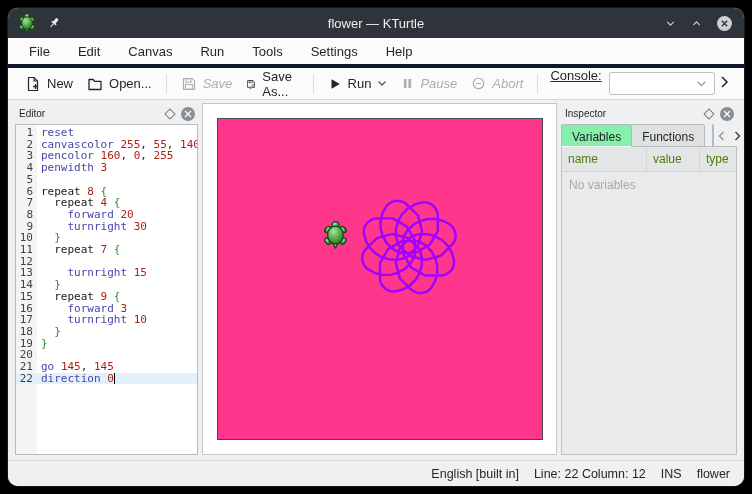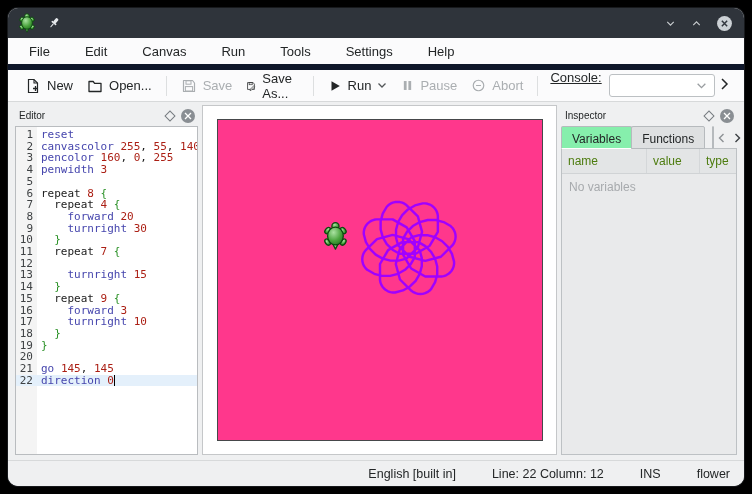--- a/index.html
+++ b/index.html
@@ -16,28 +16,28 @@
   }
   
   .titlebar{height:30px;flex:0 0 auto;background:#2f343b;position:relative;
     display:flex;align-items:center;color:#eff0f1;}
   .tb-left{position:absolute;left:10px;top:0;bottom:0;display:flex;align-items:center;gap:11px;}
   .tb-title{flex:1;text-align:center;font-size:13px;color:#edf0f2;}
   .tb-right{position:absolute;right:11px;top:0;bottom:0;display:flex;align-items:center;gap:13px;}
   .tb-right svg{display:block;}
   
   .menubar{height:26px;flex:0 0 auto;background:#fbfbfc;display:flex;align-items:center;
-    padding-left:12px;gap:17px;font-size:13px;color:#232627;border-bottom:6px solid #0f172a;}
+    padding-left:12px;gap:10px;font-size:13px;color:#232627;border-bottom:4px solid #0f172a;}
   .menu-item{padding:3px 9px;border-radius:3px;cursor:default;}
   
   .toolbar{height:31px;flex:0 0 auto;background:#fbfbfc;display:flex;align-items:center;
     padding:0 10px;font-size:13px;color:#232627;border-bottom:1px solid #d7d9da;}
   .tbtn{display:flex;align-items:center;gap:6px;padding:3px 7px;border-radius:3px;color:#232627;}
   .tbtn svg{display:block;}
-  .tbtn.disabled{color:#aaaeb1;}
+  .tbtn.disabled{color:#aaaeb1;font-style:italic;}
   .tsep{width:1px;height:20px;background:#dddfe0;margin:0 7px;flex:0 0 auto;}
   .console-label{margin:0 7px 16px 5px;text-decoration:underline;}
   .combo{width:150px;height:21px;background:#fff;border:1px solid #bcc0c3;border-radius:3px;
     display:flex;align-items:center;justify-content:flex-end;padding-right:7px;color:#8f9396;}
   .ext-btn{margin-left:auto;padding:3px 4px;color:#232627;}
   
   .main{flex:1;display:flex;padding:3px 7px 5px;gap:4px;min-height:0;}
   .dock{display:flex;flex-direction:column;min-height:0;}
   .dock-editor{width:183px;flex:0 0 auto;}
   .dock-inspector{width:176px;flex:0 0 auto;}
@@ -75,21 +75,21 @@
   .tab-scroll{margin-left:auto;display:flex;align-items:center;gap:9px;padding:0 3px 0 4px;}
   .table-box{flex:1;border:1px solid #bdc1c4;background:#e9eaeb;display:flex;
     flex-direction:column;font-size:12px;margin-top:-1px;}
   .table-head{display:flex;height:24px;flex:0 0 auto;align-items:stretch;background:#e3e5e6;
     border-bottom:1px solid #d0d3d5;color:#4d7c0f;}
   .th{padding:0 6px;border-right:1px solid #d4d7d9;display:flex;align-items:center;}
   .th0{width:72px;}.th1{width:40px;}.th2{flex:1;border-right:none;}
   .table-body{padding:6px 7px;color:#a7aaad;}
   
   .statusbar{height:25px;flex:0 0 auto;display:flex;align-items:center;justify-content:flex-end;
-    gap:36px;padding:0 14px;font-size:12.5px;color:#232627;background:#eff0f1;border-top:1px solid #d7d9da;}
+    gap:15px;padding:0 14px;font-size:12.5px;color:#232627;background:#eff0f1;border-top:1px solid #d7d9da;}
 </style>
 </head>
 <body>
 
 <svg width="0" height="0" style="position:absolute" aria-hidden="true">
   <defs>
     <radialGradient id="shell-grad" cx="38%" cy="30%" r="85%">
       <stop offset="0" stop-color="#aae2a2"></stop>
       <stop offset="0.55" stop-color="#4ba43e"></stop>
       <stop offset="1" stop-color="#1d6b1d"></stop>
@@ -116,20 +116,21 @@
           <use href="#turtle-shape"></use>
         </svg>
       <svg width="14" height="14" viewBox="0 0 16 16">
         <g transform="rotate(40 8 8)" fill="#e6e9ec">
           <rect x="6.2" y="1.6" width="3.6" height="6.2" rx="1.2"></rect>
           <rect x="4.6" y="7.2" width="6.8" height="1.8" rx="0.9"></rect>
           <rect x="7.4" y="9" width="1.2" height="5.2" rx="0.6"></rect>
         </g>
       </svg>
     </div>
+    <div class="tb-title">flower — KTurtle</div>
     <div class="tb-right">
       <svg width="13" height="13" viewBox="0 0 16 16">
         <path d="M4 6l4 4 4-4" fill="none" stroke="#c6cacd" stroke-width="1.5"></path>
       </svg>
       <svg width="13" height="13" viewBox="0 0 16 16">
         <path d="M4 10l4-4 4 4" fill="none" stroke="#c6cacd" stroke-width="1.5"></path>
       </svg>
       <svg width="17" height="17" viewBox="0 0 16 16">
         <circle cx="8" cy="8" r="7" fill="#ccd1d5"></circle>
         <path d="M5.5 5.5l5 5M10.5 5.5l-5 5" stroke="#31363d" stroke-width="1.4"></path>

